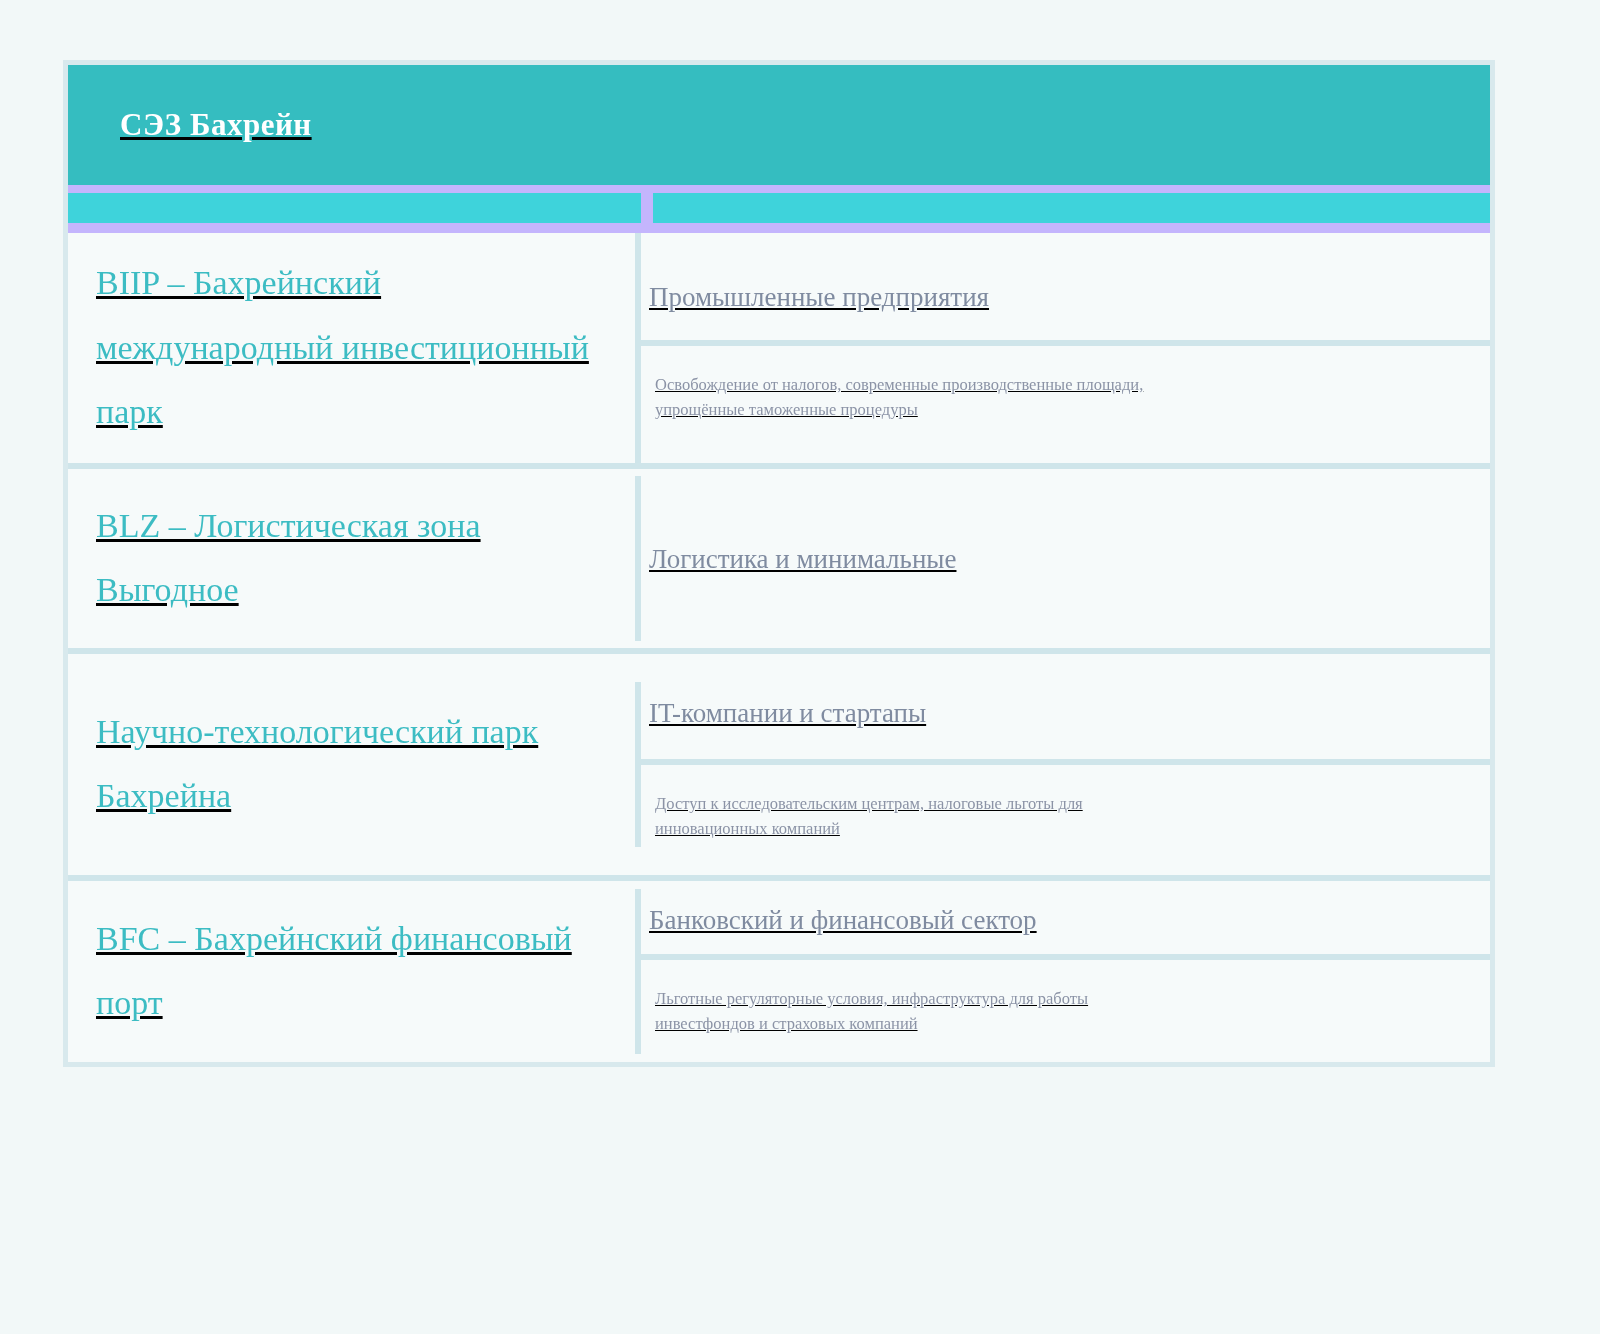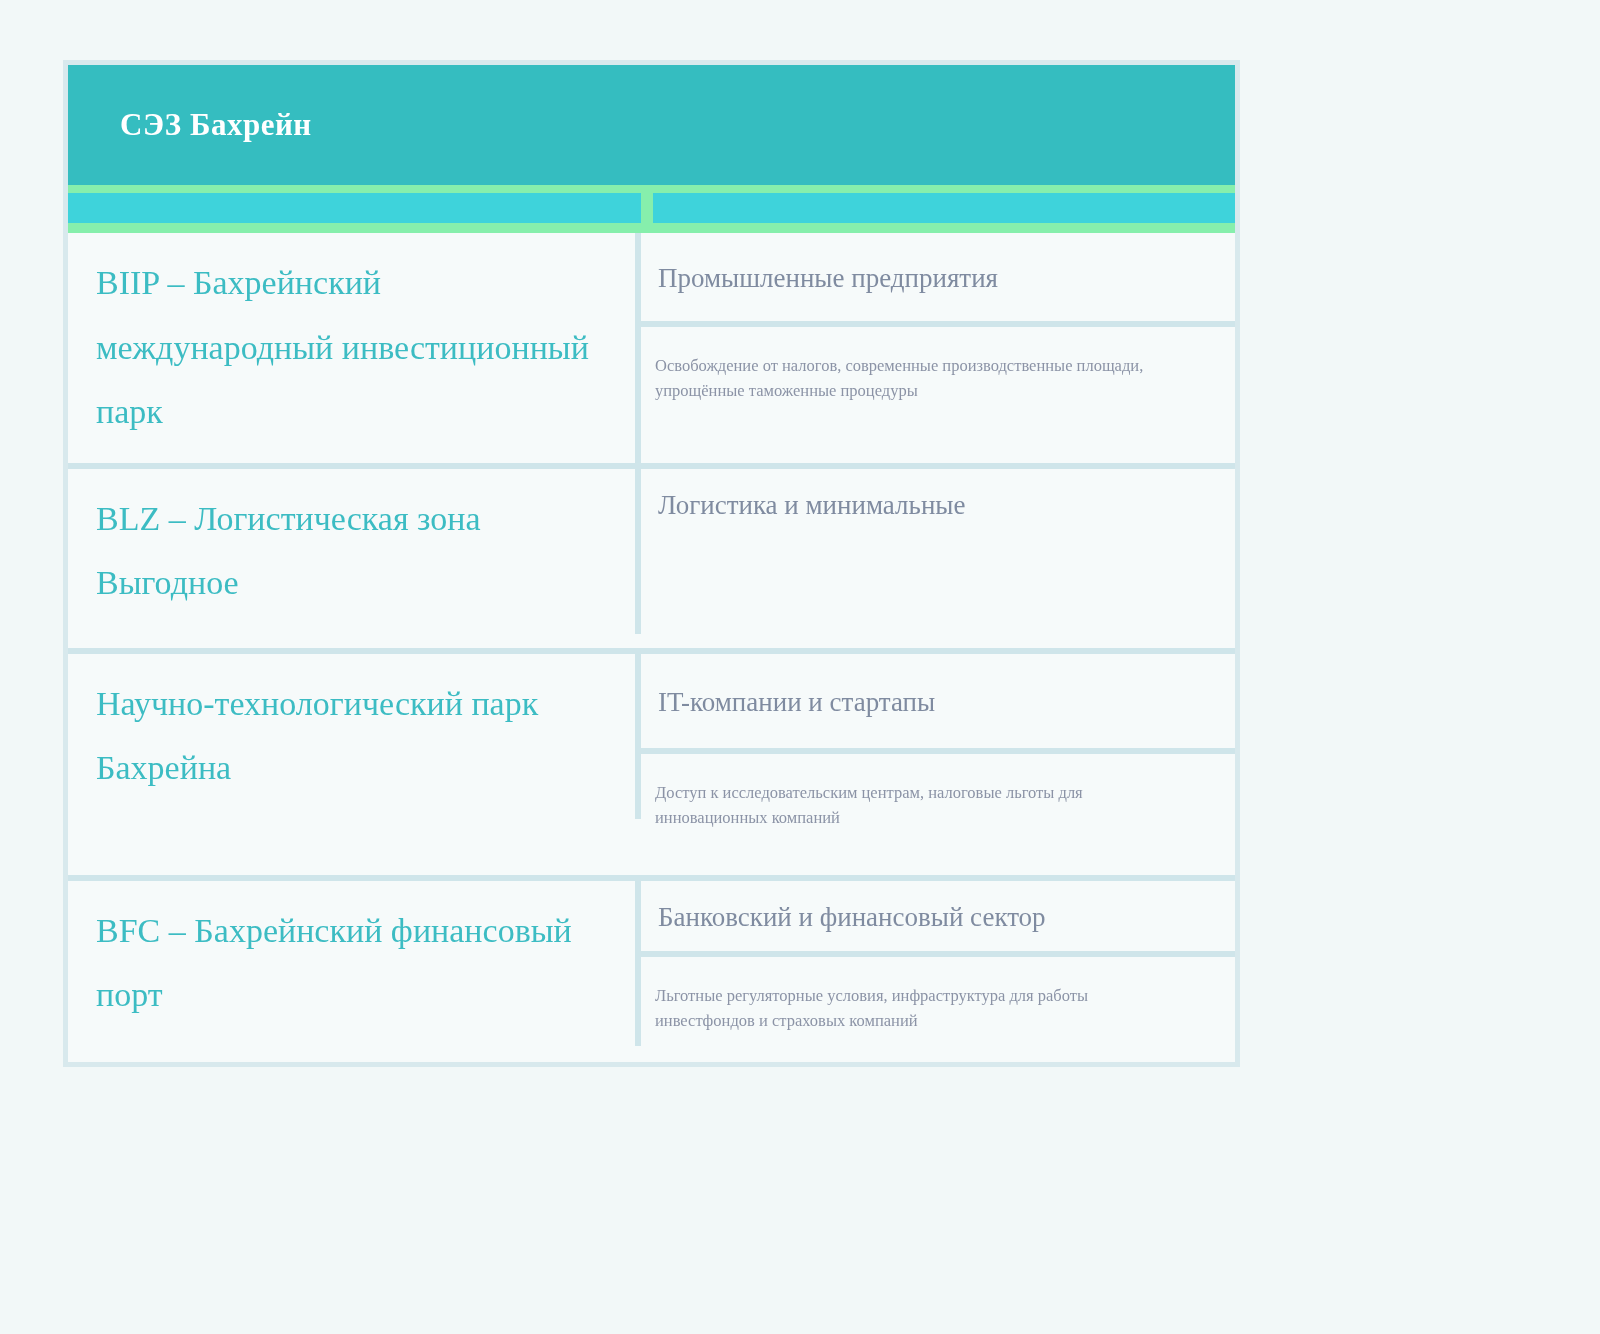--- a/index.html
+++ b/index.html
@@ -20,24 +20,25 @@
     width: 1600px;
     height: 1334px;
     box-sizing: border-box;
   }
 
   
   .table-wrap {
     position: absolute;
     left: 63px;
     top: 60px;
-    width: 1177px;
+    width: 1432px;
     border: 5px solid #d8e9ed;
-    background: #86efac;
-    box-sizing: border-box;
+    background: #c4b5fd;
+    box-sizing: border-box;
+    text-decoration: underline;
   }
 
   
   .title-bar {
     background: #35bdc0;
     height: 120px;
     display: flex;
     align-items: center;
     padding-left: 52px;
     box-sizing: border-box;
@@ -62,21 +63,21 @@
   }
   .col-head.left  { width: 573px; flex: 0 0 573px; }
   .col-head.right { flex: 1 1 auto; }
 
   
   .rows {
     margin-top: 10px;
   }
   .row {
     display: flex;
-    align-items: flex-start;
+    align-items: center;
     border-top: 6px solid #cfe5ea;
     background: #f6fafa;
   }
   .row:first-child { border-top: 0; }
 
   .cell-left {
     width: 573px;
     flex: 0 0 573px;
     background: #f6fafa;
     border-right: 6px solid #cfe5ea;
@@ -93,21 +94,21 @@
   }
 
   .cell-right {
     flex: 1 1 auto;
     display: flex;
     flex-direction: column;
     box-sizing: border-box;
   }
   .sector {
     background: #f6fafa;
-    padding: 20px 14px 18px 17px;
+    padding: 20px 14px 18px 8px;
     display: flex;
     align-items: center;
     box-sizing: border-box;
   }
   .sector-text {
     color: #7f8ba0;
     font-size: 27px;
     line-height: 1.35;
   }
   .benefits {

